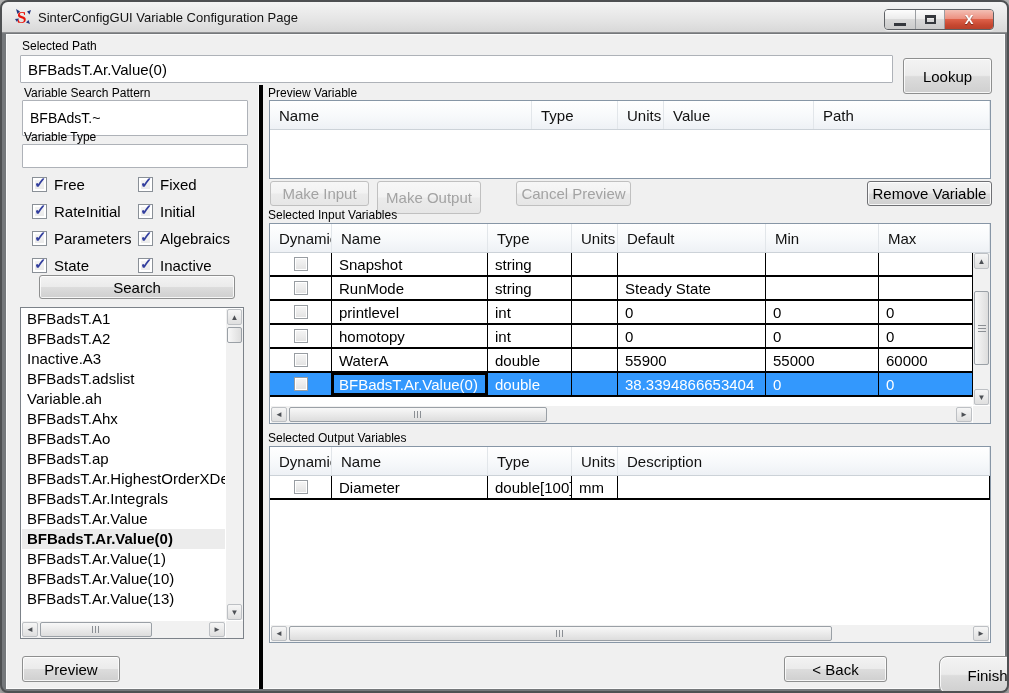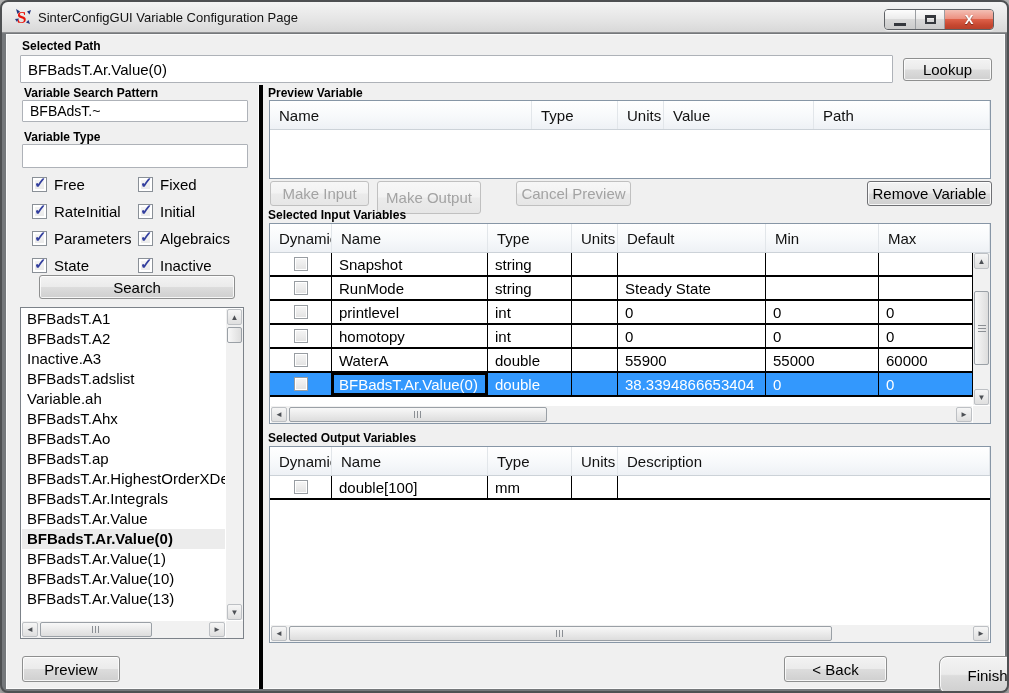--- a/index.html
+++ b/index.html
@@ -27,21 +27,21 @@
   .btn-close { width:48px;
             background:linear-gradient(to bottom,#f3bfb4,#ec9181 45%,#dd6048 50%,#c64730 80%,#b8412b); }
   .ico-min { width:12px; height:3px; background:#35383d; margin-top:9px; }
   .ico-max { width:11px; height:9px; border:2px solid #35383d; border-top-width:3px; }
   .ico-close { color:#fff; font-weight:bold; font-size:13px; line-height:1;
                text-shadow:0 1px 1px rgba(0,0,0,.45); }
 
   .client { position:absolute; left:4px; top:32px; width:999px; height:655px;
             background:#f0f0f0; box-shadow:inset 0 0 0 1px #fbfbfb; }
 
-  .lbl { position:absolute; font-size:12px; color:#000; white-space:nowrap;font-weight:bold; }
+  .lbl { position:absolute; font-size:12px; color:#000; white-space:nowrap; }
 
   .tbx { position:absolute; background:#fff; border:1px solid #aeb2b8; border-radius:1px;
          font-family:"Liberation Sans",sans-serif; font-size:15px; color:#000; padding:0 7px; outline:none; }
 
   .btn { position:absolute; display:flex; align-items:center; justify-content:center;
          font-family:"Liberation Sans",sans-serif; font-size:15px; color:#000;
          background:linear-gradient(to bottom,#f3f3f3,#ebebeb 48%,#dcdcdc 52%,#cfcfcf);
          border:1px solid #8e8f8f; border-radius:3px;
          box-shadow:inset 0 0 0 1px rgba(255,255,255,.8); cursor:default; }
   .btn.disabled { color:#a3a3a3; border-color:#c0c0c0;
@@ -128,24 +128,24 @@
       <div class="winbtn btn-close">
           <span class="ico-close">X</span>
         </div>
     </div>
   </div>
 
   <div class="client">
 
     <span class="lbl" style="left:16px;top:5px;">Selected Path</span>
     <input class="tbx" style="left: 14px; top: 21px; width: 873px; height: 28px;" value="BFBadsT.Ar.Value(0)">
-    <div class="btn" style="left:897px;top:24px;width:89px;height:23px;">Lookup</div>
+    <div class="btn" style="left:897px;top:24px;width:89px;height:36px;">Lookup</div>
 
     <span class="lbl" style="left:18px;top:52px;">Variable Search Pattern</span>
-    <input class="tbx" style="left: 16px; top: 66px; width: 226px; height: 22px; font-size: 14px;" value="BFBAdsT.~">
+    <input class="tbx" style="left: 16px; top: 66px; width: 226px; height: 36px; font-size: 14px;" value="BFBAdsT.~">
     <span class="lbl" style="left:18px;top:96px;">Variable Type</span>
     <input class="tbx" style="left: 16px; top: 110px; width: 226px; height: 24px; font-size: 14px;" value="">
 
     <div class="ck-grid" id="checkbox-grid">
         <div class="ck-item">
           <span class="ckb">
             <span class="ckmark">✓</span>
           </span>
           <span class="ck-label">Free</span>
         </div>
@@ -350,20 +350,21 @@
           <div class="th">Name</div>
           <div class="th">Type</div>
           <div class="th">Units</div>
           <div class="th">Description</div>
         </div>
       <div class="tbody" id="out-body">
           <div class="trow out-grid">
             <div class="td cb-td">
               <span class="cb"></span>
             </div>
+            <div class="td">Diameter</div>
             <div class="td">double[100]</div>
             <div class="td">mm</div>
             <div class="td"></div>
           </div>
         </div>
       <div class="sb-h" style="left:1px;bottom:0;right:1px;">
         <div class="sb-btn" style="left:0;">◄</div>
         <div class="sb-thumb" style="left:18px;width:543px;">
             <span class="grip-h"></span>
           </div>

